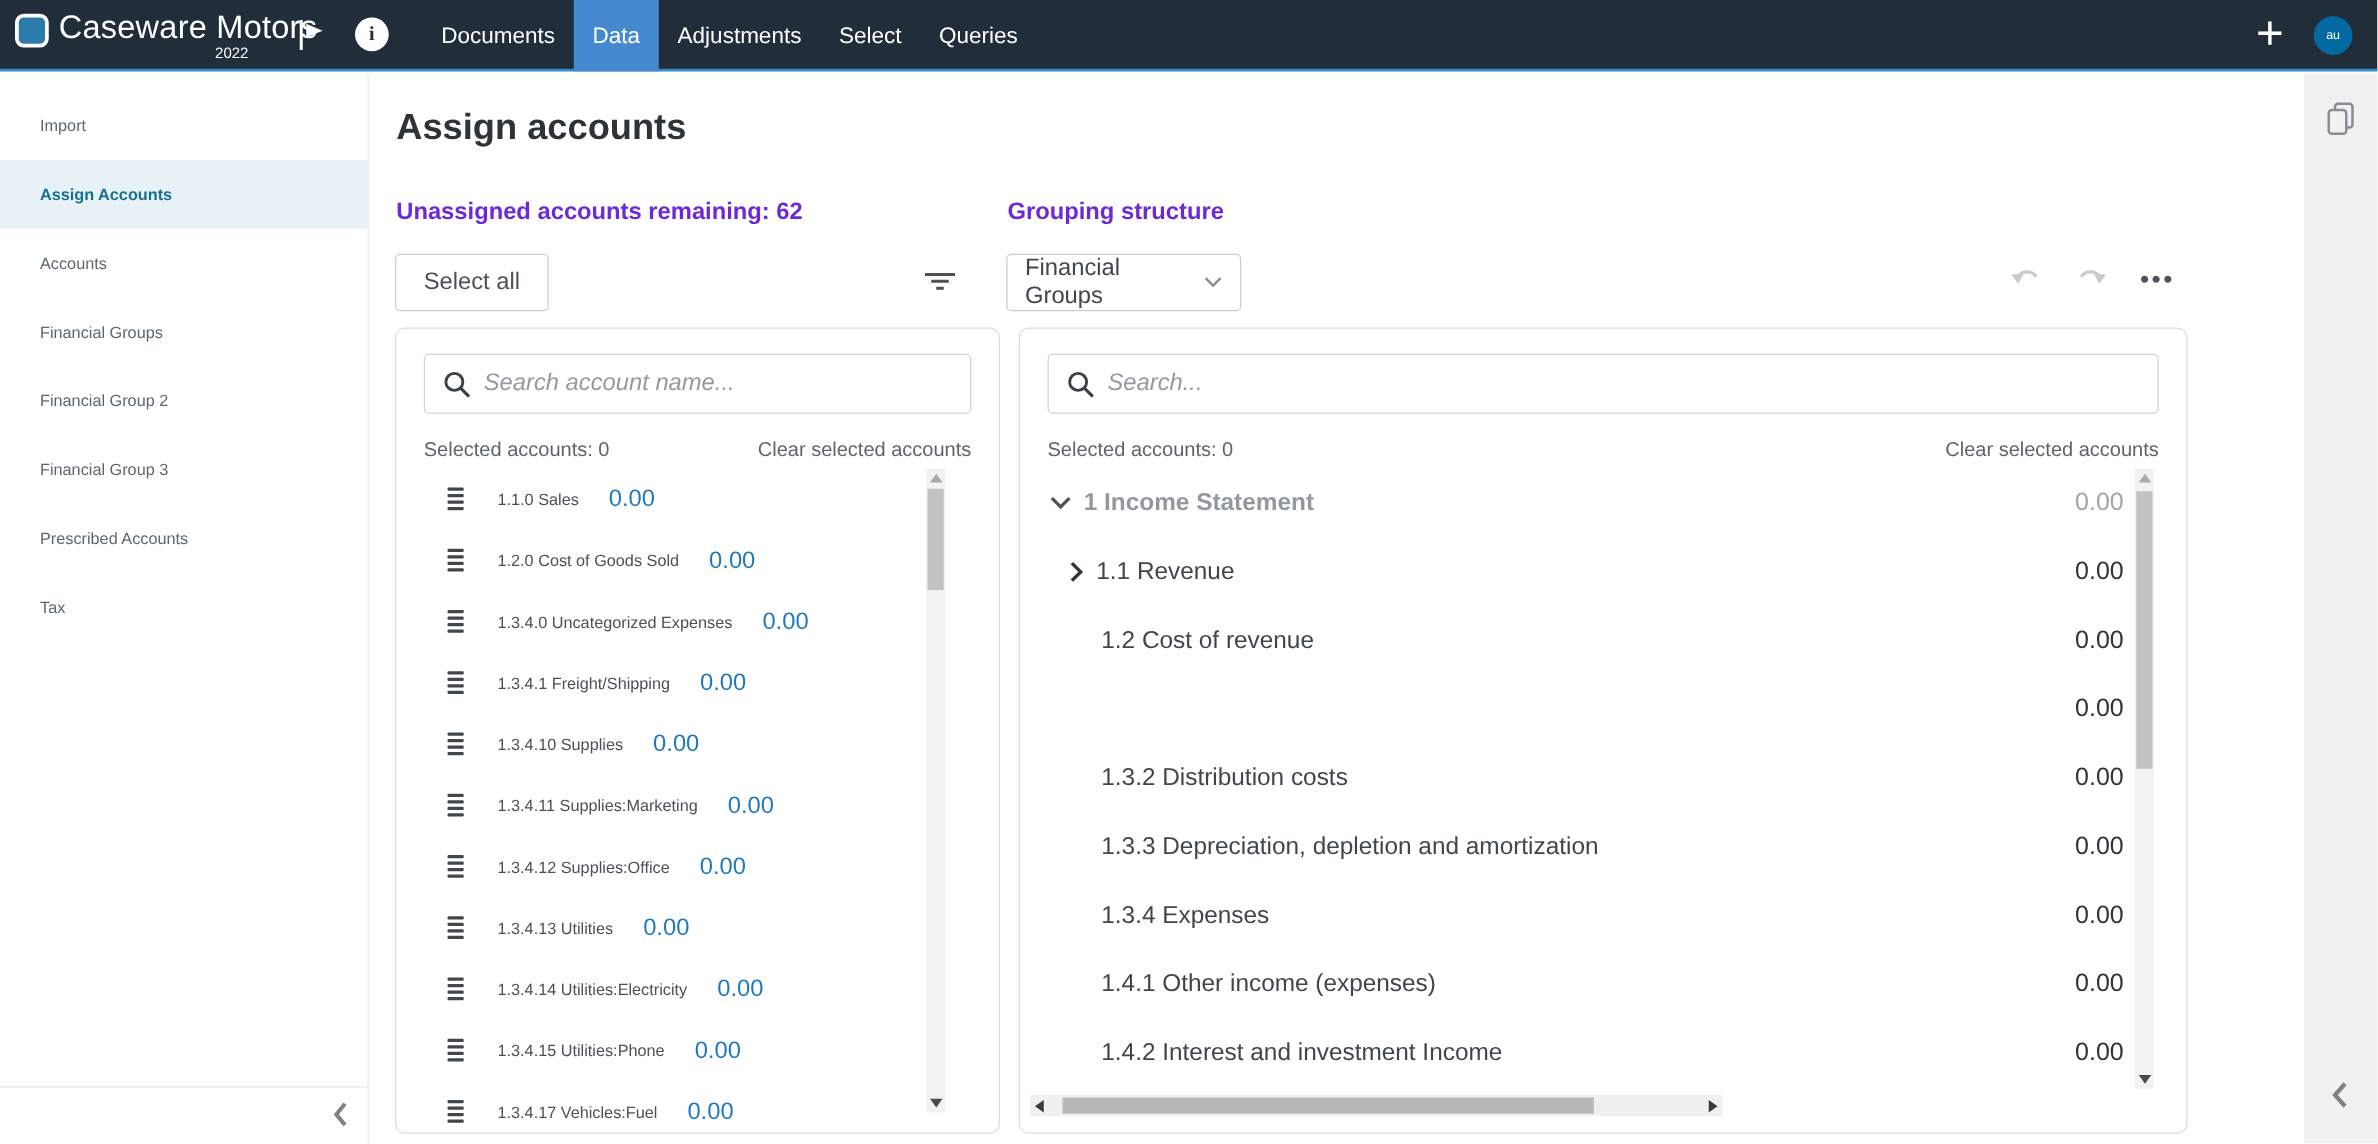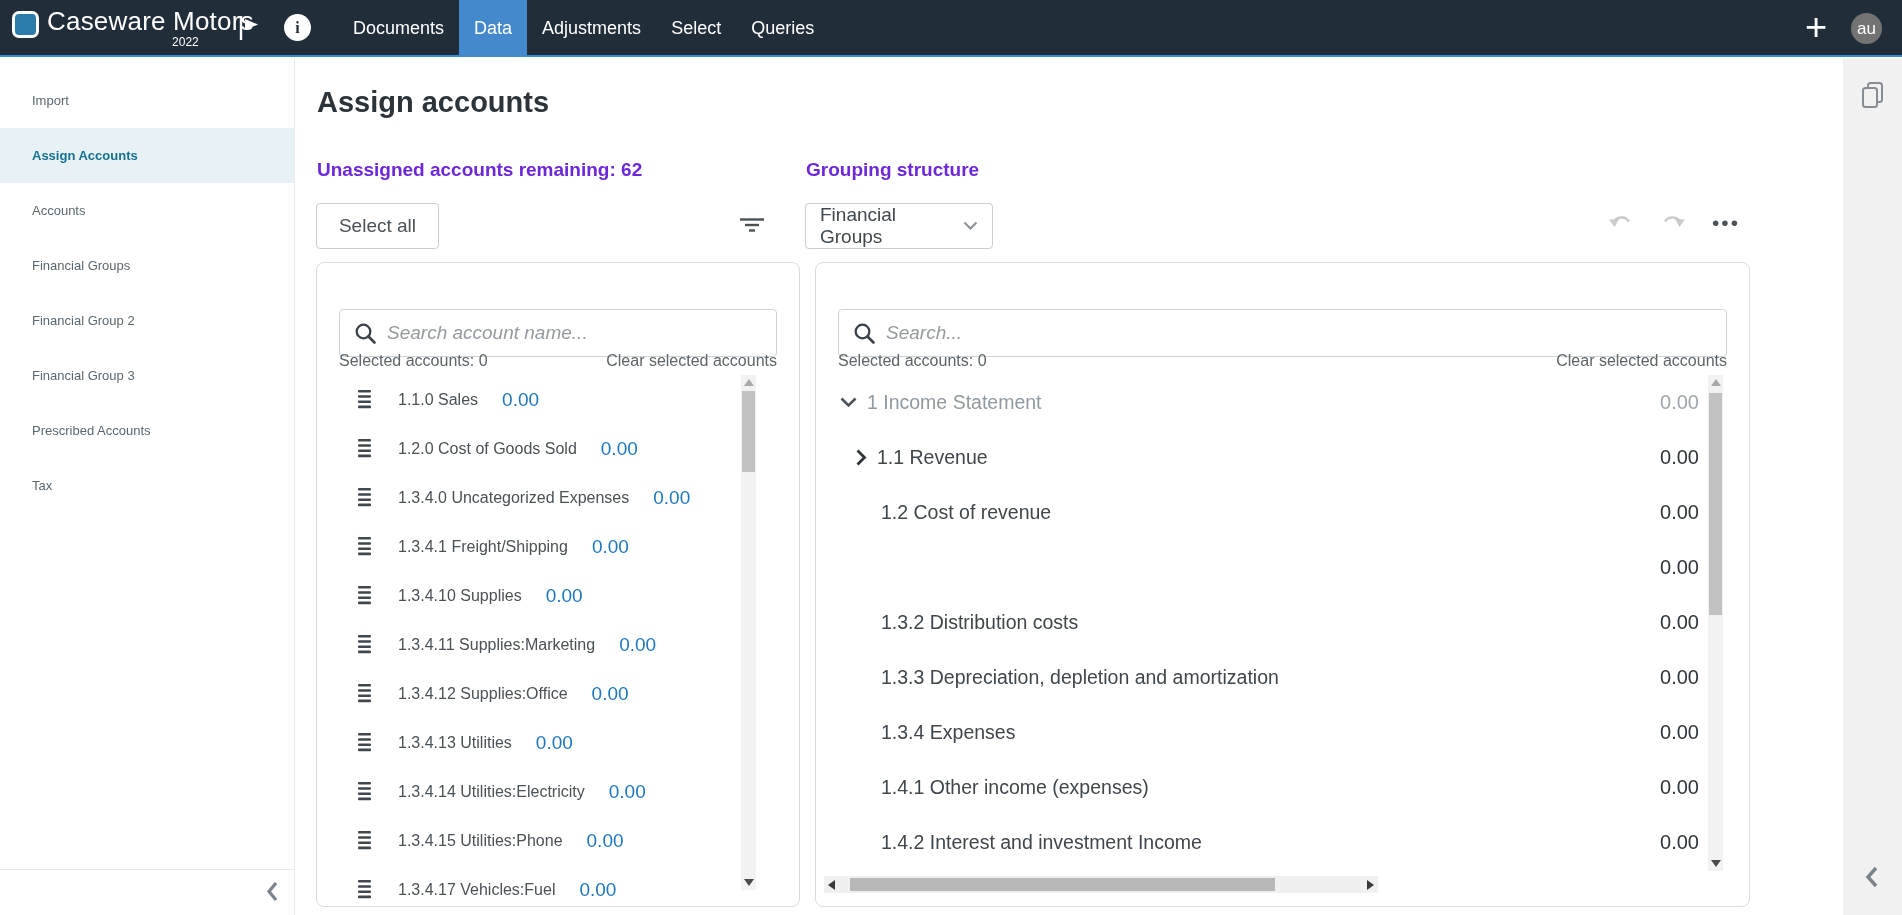--- a/index.html
+++ b/index.html
@@ -12,21 +12,21 @@
   .brand-icon { width:27px; height:27px; border:3px solid #fff; border-radius:7px; background:#2b7cab; margin-top:4px; }
   .brand-text { margin-left:8px; color:#fff; }
   .brand-name { font-size:26px; line-height:28px; letter-spacing:.2px; }
   .brand-year { font-size:12px; text-align:right; padding-right:55px; line-height:14px; }
   .flag-wrap { position:absolute; left:238px; top:15px; }
   .info-badge { position:absolute; left:284px; top:14px; width:27px; height:27px; border-radius:50%; background:#fff; color:#222d3a; font-weight:bold; font-size:16px; text-align:center; line-height:27px; font-family:"Liberation Serif", serif; }
   .nav-menu { position:absolute; left:338px; top:0; height:57px; display:flex; }
   .nav-item { padding:0 15px; line-height:57px; font-size:18px; color:#fff; cursor:pointer; }
   .nav-item.active { background:#4489cd; }
   .nav-plus { position:absolute; right:66px; top:0; width:40px; height:57px; color:#fff; font-size:38px; font-weight:200; text-align:center; line-height:54px; cursor:pointer; }
-  .avatar { position:absolute; right:20px; top:13px; width:31px; height:31px; border-radius:50%; background:#737373; color:#fff; font-size:17px; text-align:center; line-height:31px; cursor:pointer; }
+  .avatar { position:absolute; right:20px; top:13px; width:31px; height:31px; border-radius:50%; background:#0369a1; color:#fff; font-size:10px; text-align:center; line-height:31px; cursor:pointer; }
 
   
   .rail { position:absolute; top:59px; right:0; width:59px; bottom:0; background:#f1f1f2; }
   .rail-copy { position:absolute; top:22px; left:17px; cursor:pointer; }
   .rail-collapse { position:absolute; bottom:22px; left:21px; cursor:pointer; }
 
   
   .sidebar { position:absolute; top:59px; left:0; width:295px; bottom:0; background:#fff; border-right:1px solid #e8eaec; }
   .sidebar-list { padding-top:14px; }
   .sidebar-item { padding:20px 10px 20px 32px; font-size:13px; color:#5b6770; cursor:pointer; }
@@ -47,45 +47,45 @@
 
   .dropdown { position:absolute; left:0; top:144px; width:188px; height:46px; border:1px solid #c9cdd0; border-radius:4px; display:flex; align-items:center; padding:0 14px; font-size:19px; color:#40474d; cursor:pointer; background:#fff; }
   .dropdown svg { margin-left:auto; }
   .history { position:absolute; right:10px; top:152px; display:flex; align-items:center; gap:26px; }
   .dots { font-size:21px; letter-spacing:2px; color:#4d5358; line-height:20px; cursor:pointer; }
   .icon-btn { cursor:pointer; }
 
   .card { position:absolute; top:203px; left:0; right:0; bottom:8px; border:1px solid #d9dde0; border-radius:8px; background:#fff; }
   .col-right .card { left:10px; }
 
-  .search-box { position:absolute; top:20px; left:22px; right:22px; height:48px; border:1px solid #cfd3d6; border-radius:4px; display:flex; align-items:center; background:#fff;margin-top:26px; }
+  .search-box { position:absolute; top:20px; left:22px; right:22px; height:48px; border:1px solid #cfd3d6; border-radius:4px; display:flex; align-items:center; background:#fff; }
   .search-box svg { margin:0 10px 0 14px; flex:none; }
   .search-box input { flex:1; border:none; outline:none; font-size:19px; font-family:inherit; color:#40474d; background:transparent; height:100%; }
   .search-box input::placeholder { font-style:italic; color:#949aa0; }
 
   .meta-row { position:absolute; top:89px; left:22px; right:22px; display:flex; justify-content:space-between; font-size:16px; color:#5d646a; }
   .clear-link { cursor:pointer; }
 
   .list { position:absolute; top:112px; left:0; right:0; bottom:6px; overflow:hidden; }
 
   
   .arow { display:flex; align-items:center; height:49px; padding-left:40px; cursor:pointer; }
   .handle { flex:none; margin-right:26px; line-height:0; cursor:grab; }
-  .aname { font-size:16px; color:#4a5157; white-space:nowrap; }
+  .aname { font-size:13px; color:#4a5157; white-space:nowrap; }
   .aval  { font-size:19px; color:#1f78bf; margin-left:24px; cursor:pointer; }
 
   
   .grow { display:flex; align-items:center; height:55px; padding-right:50px; cursor:pointer; }
   .grow.lvl0 { padding-left:24px; }
   .grow.lvl1 { padding-left:40px; }
   .grow.lvl2 { padding-left:65px;text-align:right; }
   .gchev { flex:none; margin-right:10px; line-height:0; cursor:pointer; }
   .gname { font-size:19.5px; color:#3f464c; white-space:nowrap; }
   .gval  { margin-left:auto; font-size:20px; color:#2f353b; }
-  .grow.muted .gname { color:#9199a0; }
+  .grow.muted .gname { color:#9199a0;font-weight:bold; }
   .grow.muted .gval  { color:#a0a6ab; }
 
   
   .vscroll { position:absolute; width:15px; background:#f2f2f2; }
   .vscroll-left  { top:112px; right:43px; bottom:16px; }
   .vscroll-right { top:112px; right:26px; bottom:35px; }
   .vthumb { position:absolute; left:1px; right:1px; background:#c2c2c2; cursor:grab; }
   .tri { width:0; height:0; position:absolute; left:50%; cursor:pointer; }
   .tri-up   { transform:translateX(-50%); top:4px;    border-left:5px solid transparent; border-right:5px solid transparent; border-bottom:7px solid #a9a9a9; }
   .tri-down { transform:translateX(-50%); bottom:4px; border-left:5px solid transparent; border-right:5px solid transparent; border-top:7px solid #4a4a4a; }

